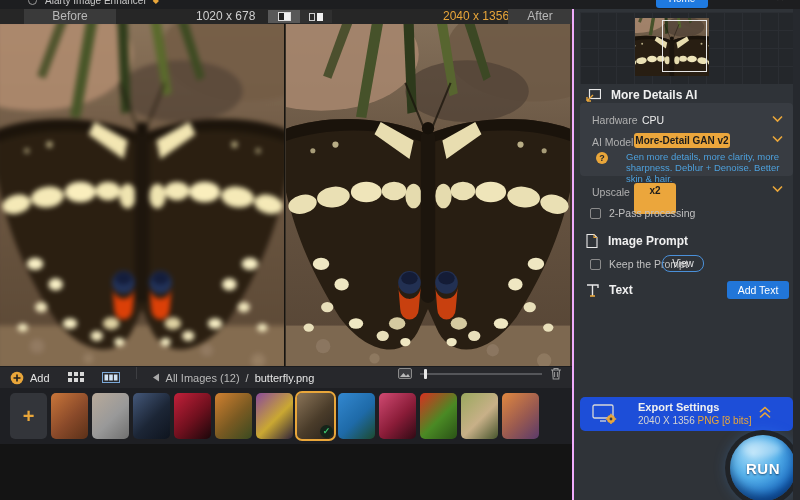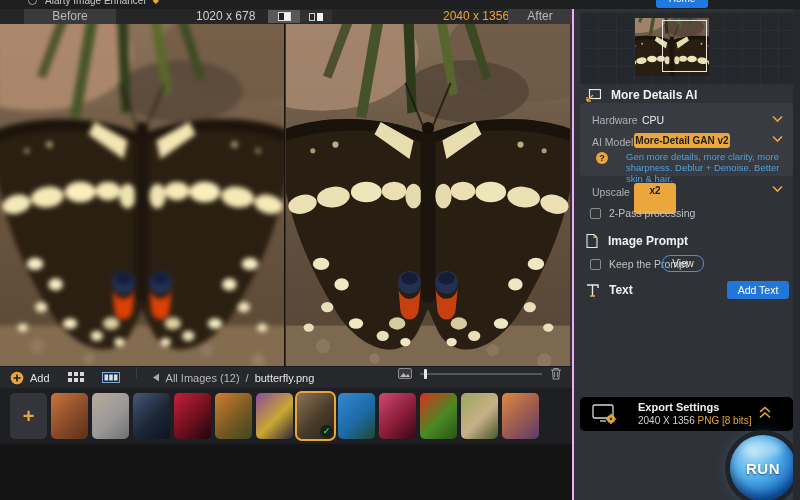--- a/index.html
+++ b/index.html
@@ -84,21 +84,21 @@
   .chev-y { position:absolute; }
   .desc { position:absolute; left:46px; top:48px; width:160px; color:#4da0dc; font-size:9.5px; line-height:11px; }
   .help-ic { position:absolute; left:16px; top:49px; width:12px; height:12px; border-radius:50%; background:#e9a63a; color:#24262a; font-size:9px; font-weight:bold; text-align:center; line-height:12px; }
 
   .chkrow { position:absolute; left:16px; display:flex; align-items:center; gap:8px; color:#c0c0c0; font-size:10.5px; }
   .chk { width:11px; height:11px; border:1px solid #8b8b8b; border-radius:2px; background:transparent; }
 
   .view-btn { position:absolute; left:88px; width:42px; height:17px; border:1px solid #4a90d9; border-radius:8px; color:#e8e8e8; font-size:10px; text-align:center; line-height:15px; }
   .addtext-btn { position:absolute; left:153px; width:62px; height:18px; background:#2176d9; border-radius:3px; color:#fff; font-size:10.5px; text-align:center; line-height:18px; }
 
-  .export-card { position:absolute; left:6px; top:388px; width:213px; height:34px; background:#000000; border-radius:5px; }
+  .export-card { position:absolute; left:6px; top:388px; width:213px; height:34px; background:#1d4ed8; border-radius:5px; }
   .exp-title { position:absolute; left:58px; top:4px; color:#f0f0f0; font-size:11px; font-weight:bold; }
   .exp-line { position:absolute; left:58px; top:18px; font-size:10px; color:#d2d2d2; }
   .exp-fmt, .exp-bits { color:#e9a63a; }
   .exp-chev { position:absolute; right:22px; top:9px; }
 
   .run-btn { position:absolute; left:156px; top:426px; width:66px; height:66px; border-radius:50%;
     background:radial-gradient(circle at 35% 28%, #a8dcf8, #54b0ea 38%, #1a6cc4 72%, #0d4b96);
     box-shadow:0 0 0 5px #202327, 0 0 16px rgba(70,160,255,.45), inset 0 -6px 10px rgba(0,20,60,.5);
     display:flex; align-items:center; justify-content:center; }
   .run-btn::before { content:""; position:absolute; left:12px; top:6px; width:40px; height:16px; border-radius:50%;

